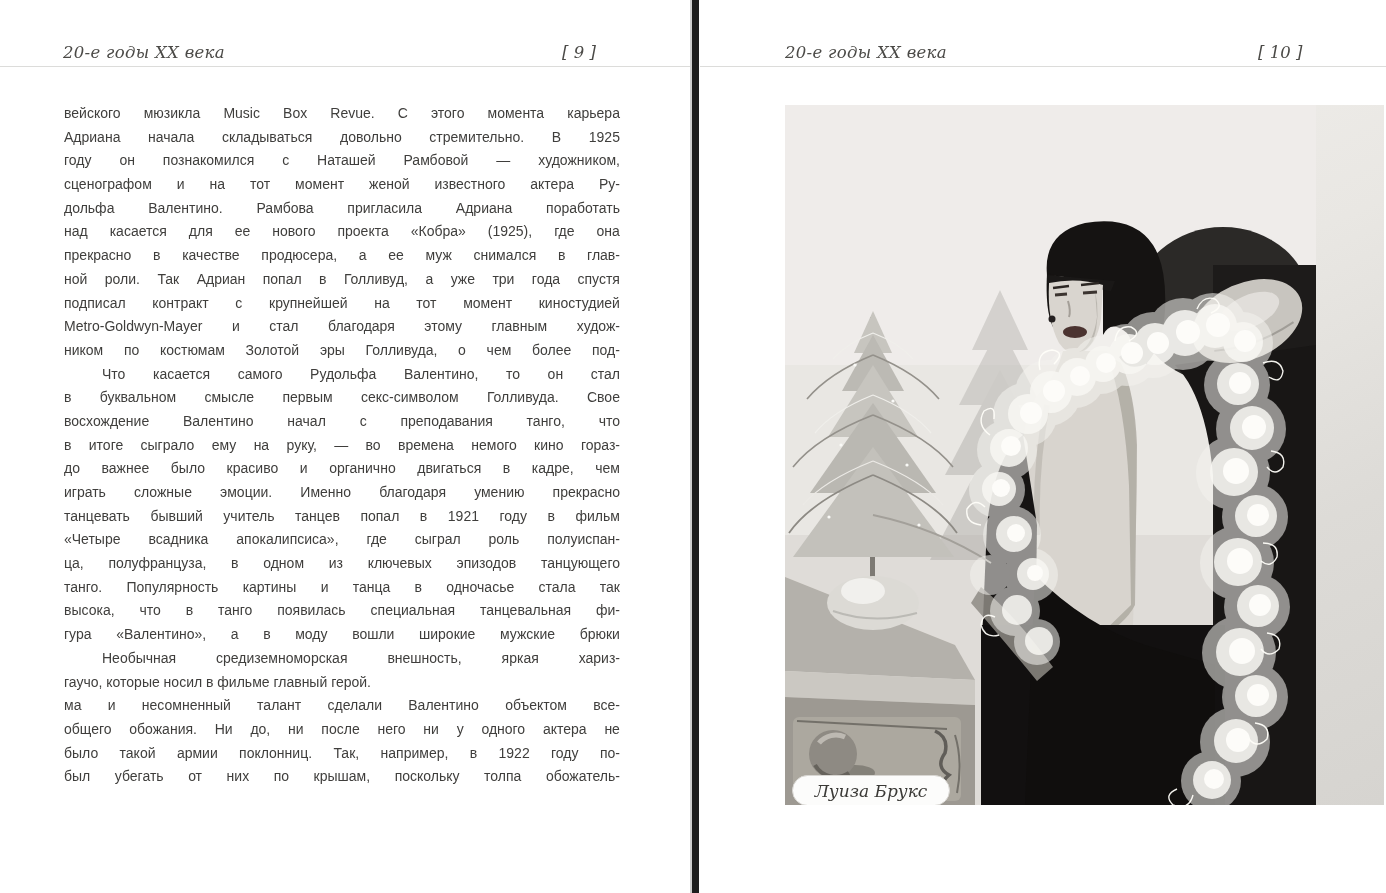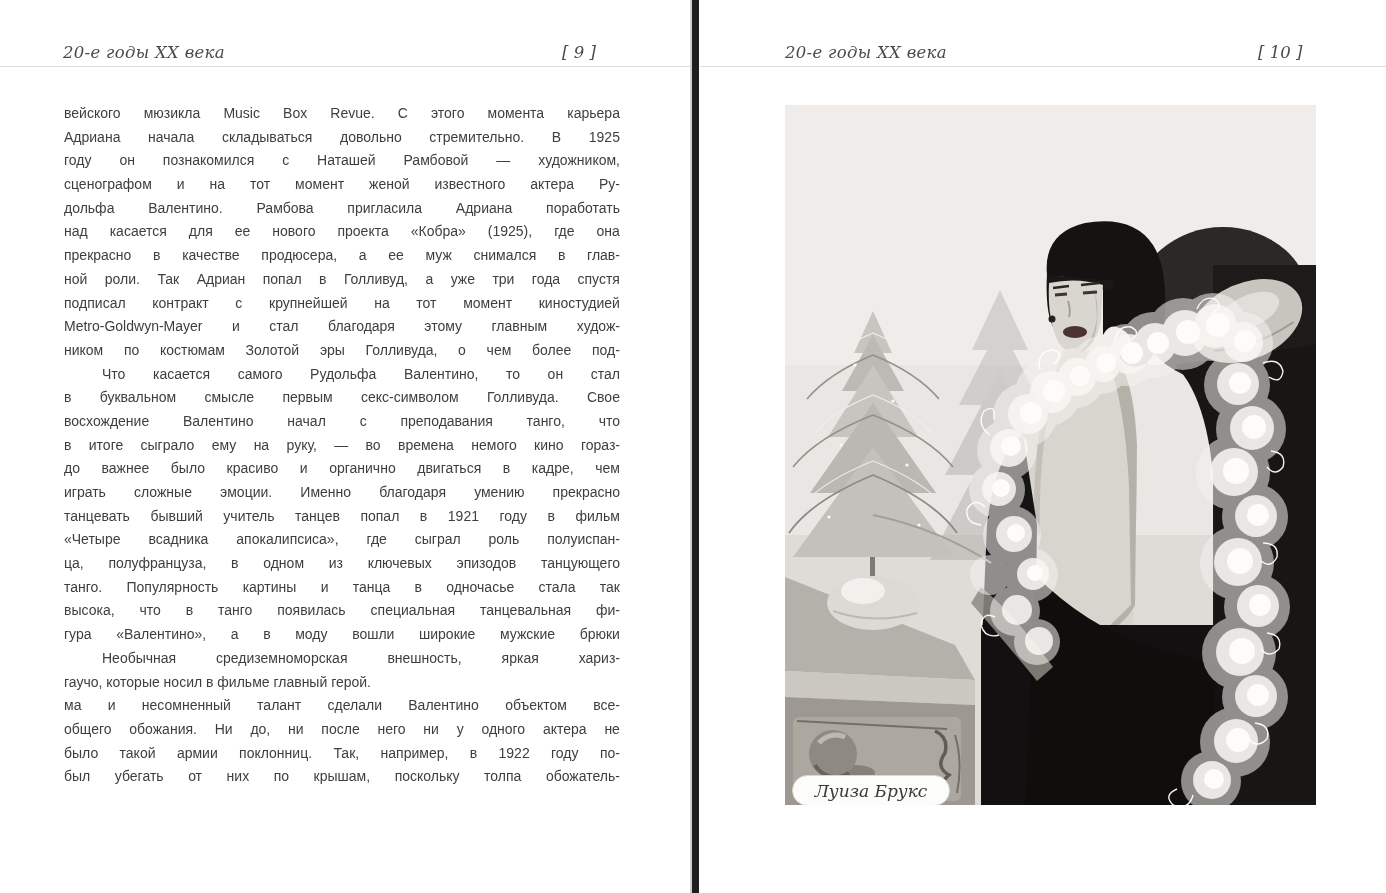--- a/index.html
+++ b/index.html
@@ -22,21 +22,21 @@
   .page-right .runhead{left:85px;}
   .page-right .pagenum{left:558px;}
   .page-right .headrule{left:0;width:686px;}
   
   .textblock{position:absolute;left:64px;top:102px;width:556px;}
   .line{height:23.7px;font-size:14px;line-height:23.7px;color:#3f3e3c;}
   .line-just{display:flex;justify-content:space-between;white-space:nowrap;}
   .line-indent{padding-left:38px;}
   .line-end{white-space:nowrap;text-align:left;}
   
-  .photo{position:absolute;left:85px;top:105px;width:531px;height:700px;
+  .photo{position:absolute;left:85px;top:105px;width:599px;height:700px;
          background:linear-gradient(155deg,#f2f0ed 0%,#e9e7e3 38%,#dddbd7 68%,#d6d4d0 100%);
          overflow:hidden;}
   .photo svg{display:block;}
   .caption-pill{position:absolute;left:7px;top:670px;width:158px;height:31px;border-radius:16px;
                 background:#fcfcfb;border:1px solid #d9d7d3;box-sizing:border-box;
                 display:flex;align-items:center;justify-content:center;}
   .caption-pill span{font-family:"DejaVu Serif",serif;font-style:italic;font-size:17px;color:#3a3936;}
 </style>
 </head>
 <body>

